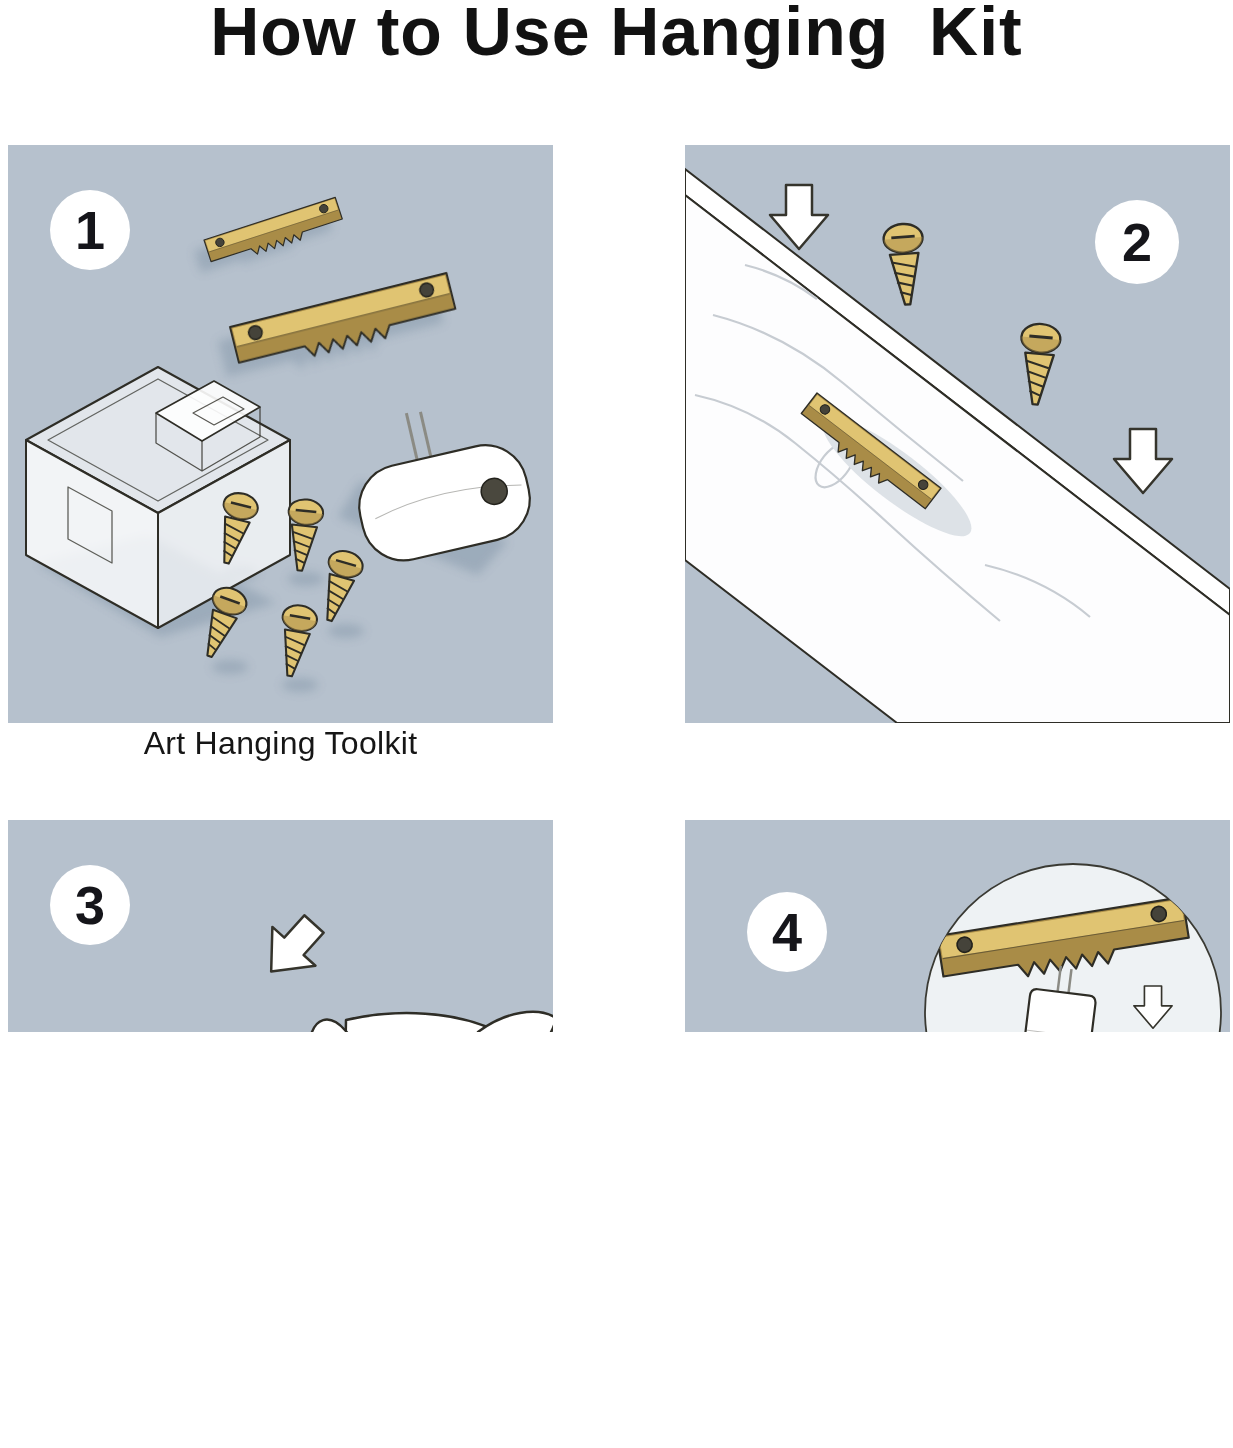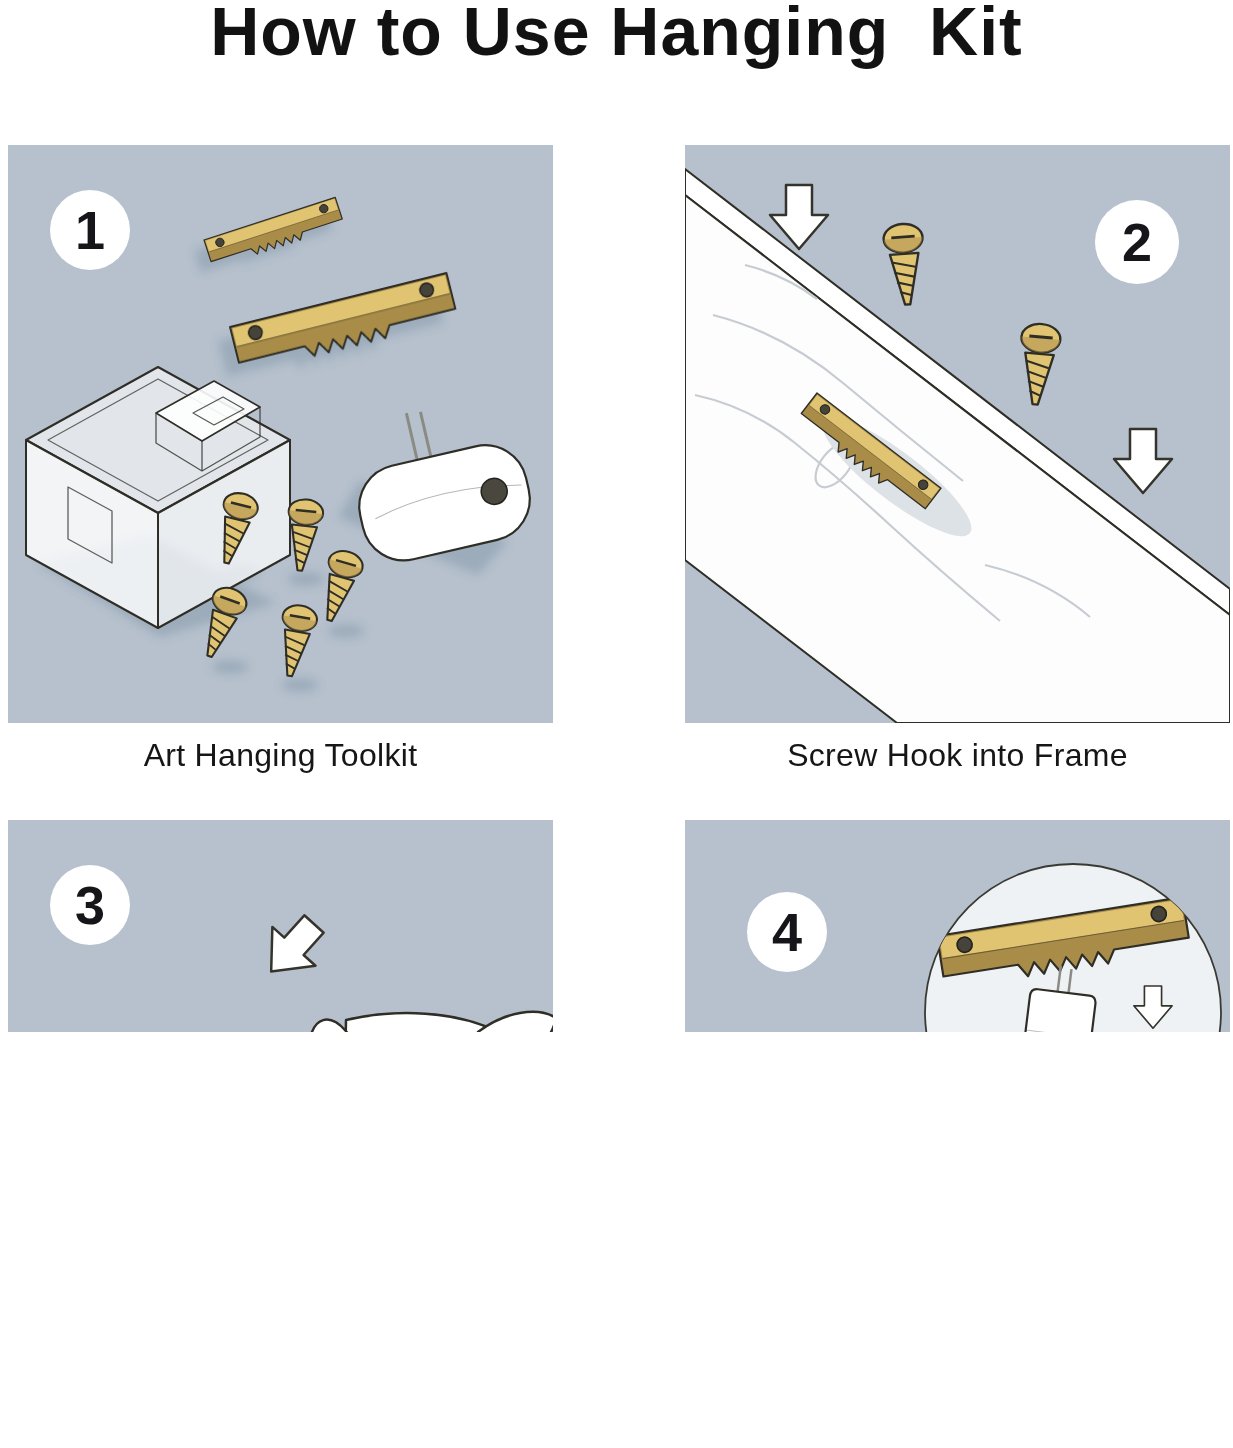--- a/index.html
+++ b/index.html
@@ -12,21 +12,21 @@
         font-family:"Liberation Sans",sans-serif;overflow:hidden}
   .title{position:absolute;top:-8px;left:0;width:100%;margin:0;text-align:center;
          font-size:68px;font-weight:700;letter-spacing:1px;color:#121212;white-space:pre-wrap}
   .step{position:absolute;width:545px}
   .s1{left:8px;top:145px}
   .s2{left:685px;top:145px}
   .s3{left:8px;top:820px}
   .s4{left:685px;top:820px}
   .panel{width:545px;height:578px;background:var(--panel-bg);overflow:hidden}
   .panel svg{display:block}
-  .caption{margin-top:14px;text-align:center;font-size:32px;color:#161616;letter-spacing:0.3px}
+  .caption{margin-top:2px;text-align:center;font-size:32px;color:#161616;letter-spacing:0.3px}
   .badge-num{font-family:"Liberation Sans",sans-serif;font-size:54px;font-weight:700;fill:#15151a}
   .brass{fill:var(--brass)}
   .brassd{fill:var(--brass-dark)}
   .skin{fill:var(--skin);stroke:#2e2d26;stroke-width:2.5;stroke-linejoin:round}
   .white{fill:#ffffff;stroke:#2e2d26;stroke-width:2.5;stroke-linejoin:round}
 </style>
 </head>
 <body>
 
 <div class="page">
@@ -148,21 +148,20 @@
           </g>
         <g>
             <use href="#arrow" transform="translate(458,284)"></use>
           </g>
         <g>
           <circle cx="452" cy="97" r="42" fill="#ffffff"></circle>
           <text x="452" y="116" text-anchor="middle" class="badge-num">2</text>
         </g>
       </svg>
     </div>
-    <div class="caption">Screw Hook into Frame</div>
   </section>
 
   <section class="step s3">
     <div class="panel">
       <svg viewBox="0 0 545 578" width="545" height="578">
         <ellipse cx="300" cy="470" rx="140" ry="34" fill="#7e92a5" opacity="0.18" filter="url(#blur6)"></ellipse>
         <g>
             <use href="#arrow" transform="translate(306,104) rotate(42)"></use>
           </g>
         <g>

